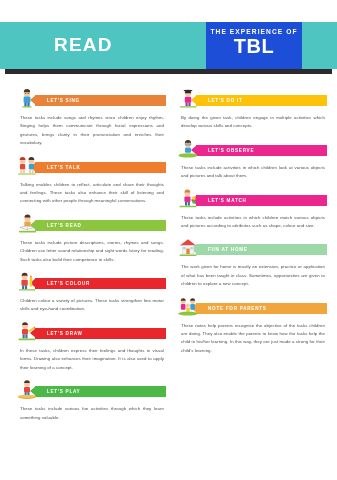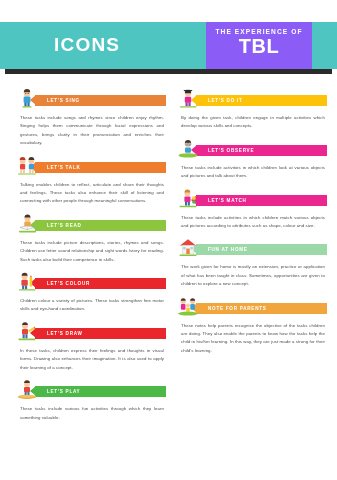--- a/index.html
+++ b/index.html
@@ -42,23 +42,23 @@
     font-size: 19px;
     font-weight: bold;
     letter-spacing: 1.2px;
     color: #ffffff;
   }
 
   .header-red {
     position: absolute;
     left: 206px;
     top: 0;
-    width: 106px;
+    width: 96px;
     height: 47px;
-    background: #8b5cf6;
+    background: #1d4ed8;
     text-align: center;
   }
 
   .header-red-top {
     margin-top: 6px;
     font-size: 6.6px;
     font-weight: bold;
     letter-spacing: 1.1px;
     color: #ffffff;
   }
@@ -145,21 +145,21 @@
     letter-spacing: 0.08px;
   }
 </style>
 </head>
 <body>
 
 <div class="page">
 
   <div class="header-wrap">
     <div class="header-teal"></div>
-    <div class="header-title">ICONS</div>
+    <div class="header-title">READ</div>
     <div class="header-red">
       <div class="header-red-top">THE EXPERIENCE OF</div>
       <div class="header-red-main">TBL</div>
     </div>
   </div>
   <div class="header-darkbar"></div>
 
   <div class="col col-left" id="left-col">
       <div class="section">
         <div class="banner-row">

